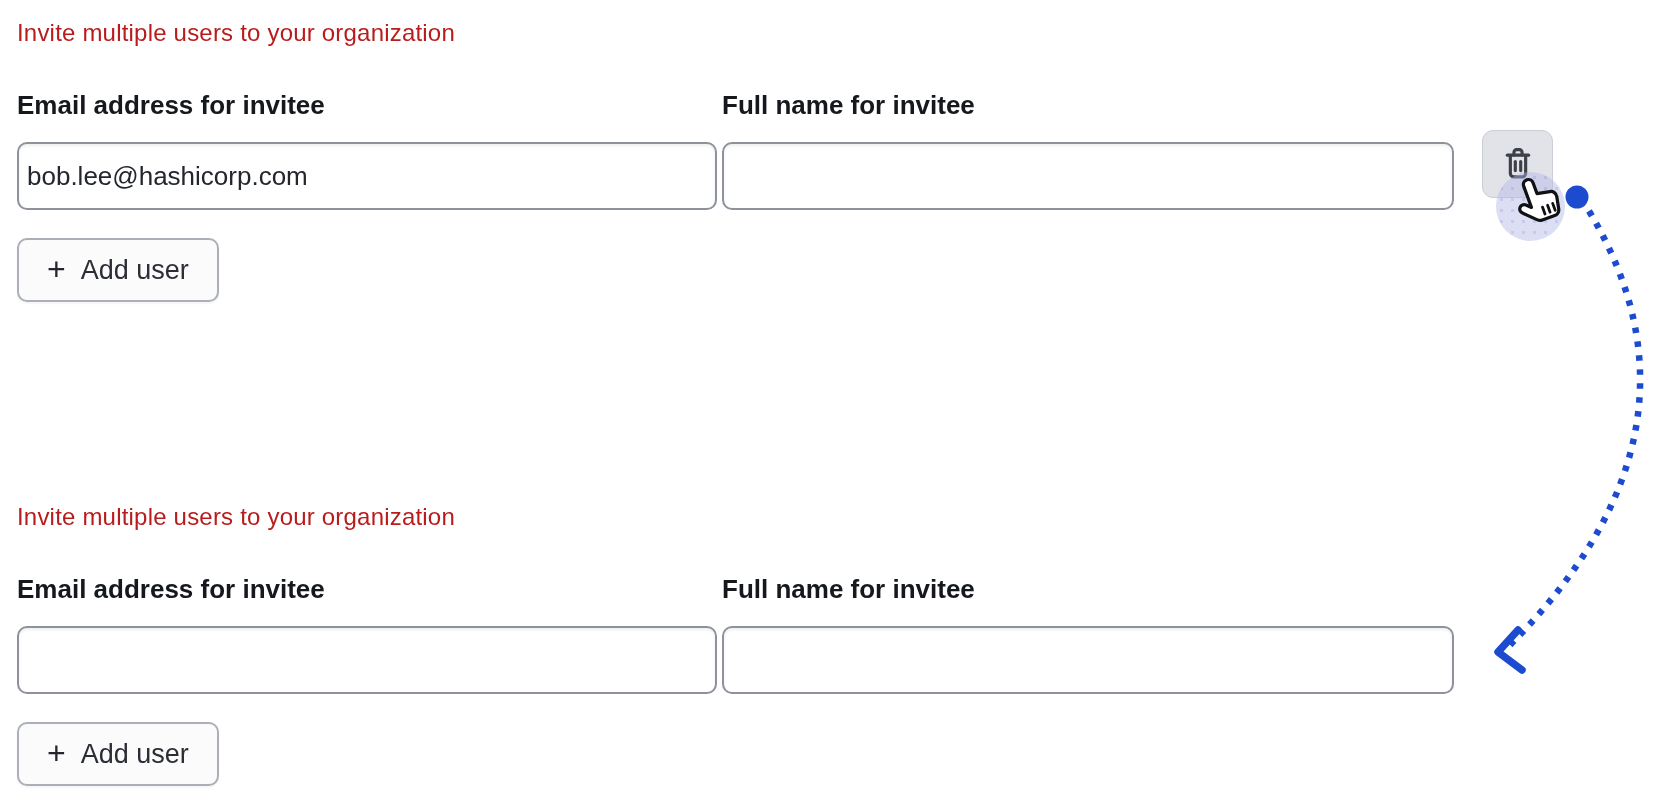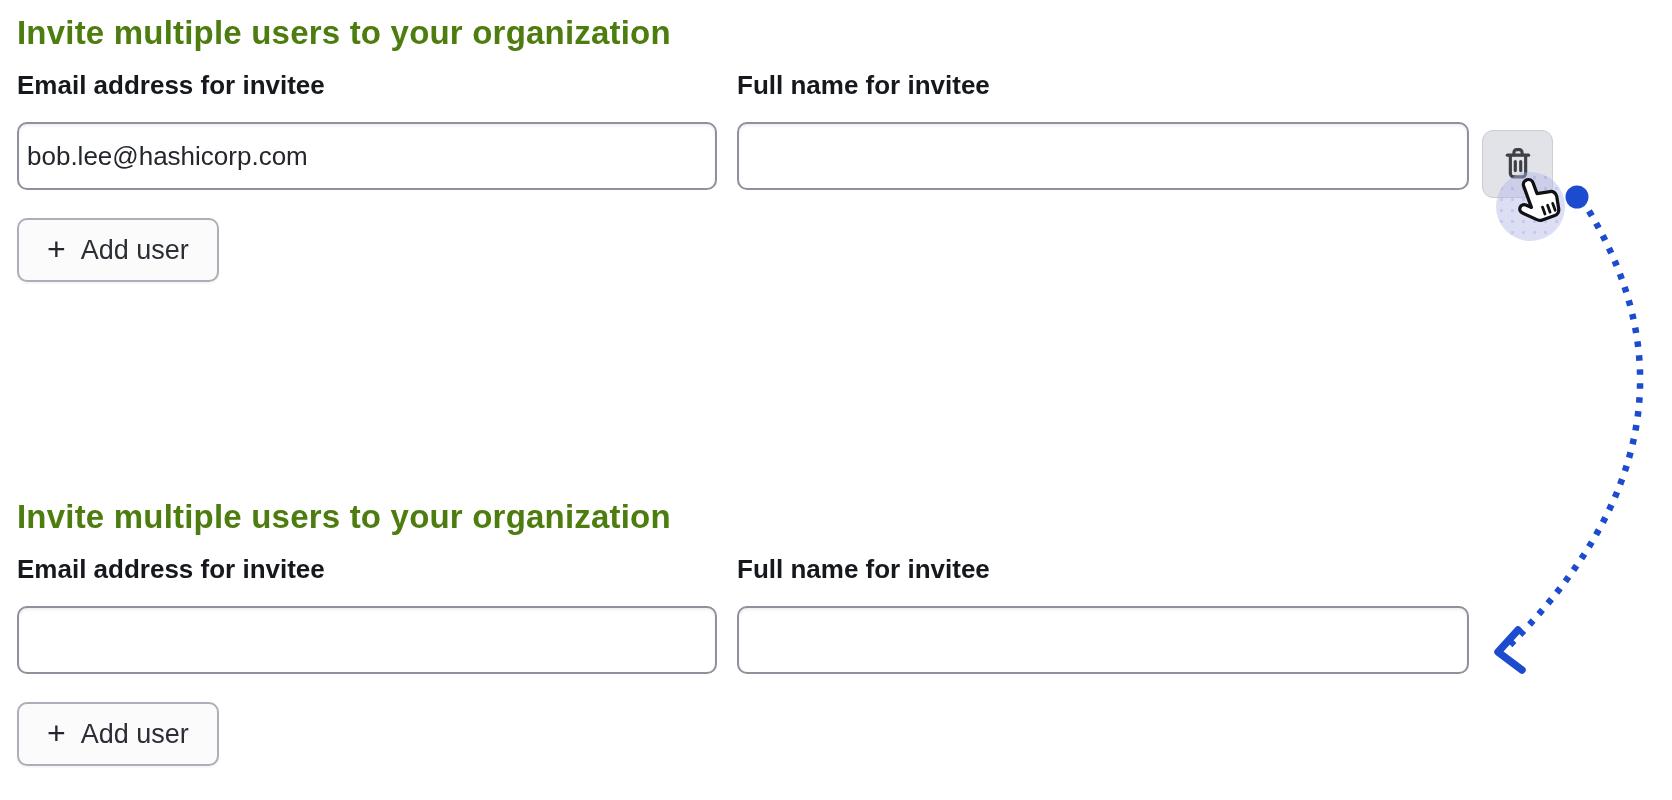--- a/index.html
+++ b/index.html
@@ -4,22 +4,22 @@
 <style>
   html,body{margin:0;padding:0}
   body{
     width:1672px;height:800px;position:relative;overflow:hidden;
     background:#ffffff;color:#181b20;
     font-family:"Liberation Sans",sans-serif;
   }
   .section{position:absolute;left:17px;width:1640px}
   #section-1{top:18px}
   #section-2{top:502px}
-  .heading{font-size:33px;font-weight:700;line-height:30px;color:#4d7c0f;letter-spacing:.2px}
-  .form-grid{display:grid;grid-template-columns:700px 732px;column-gap:20px;margin-top:24px}
+  .heading{font-size:24px;font-weight:400;line-height:30px;color:#b91c1c;letter-spacing:.2px}
+  .form-grid{display:grid;grid-template-columns:700px 732px;column-gap:5px;margin-top:44px}
   .field{display:flex;flex-direction:column}
   .field-label{font-size:26px;font-weight:700;line-height:26px;color:#15181d}
   .text-input{
     margin-top:24px;height:68px;width:100%;box-sizing:border-box;
     border:2px solid #8d929d;border-radius:10px;background:#fff;
     font-family:"Liberation Sans",sans-serif;font-size:26px;color:#23262c;
     padding:0 8px;outline:none;
     box-shadow:inset 0 2px 3px rgba(90,95,110,.10);
   }
   .add-user-btn{

